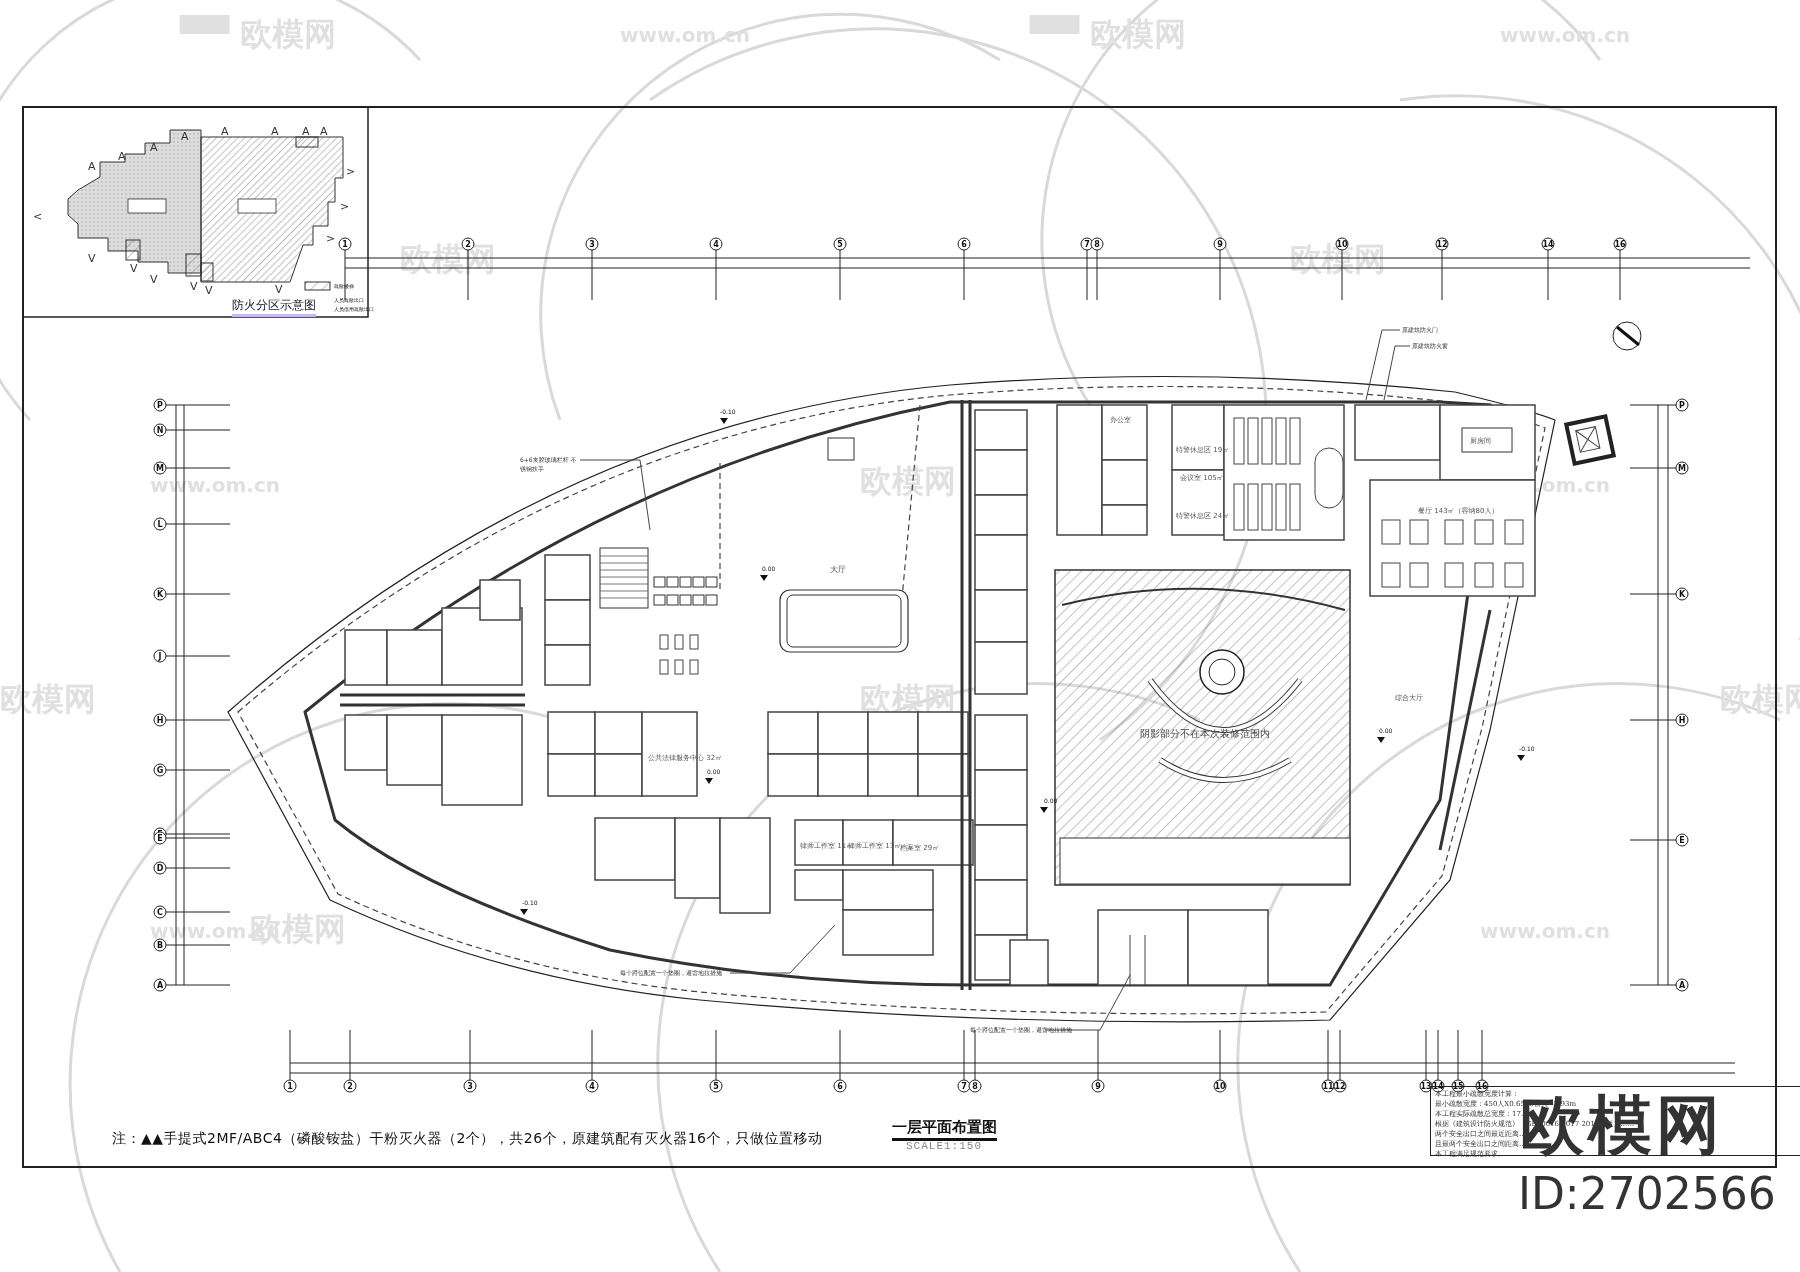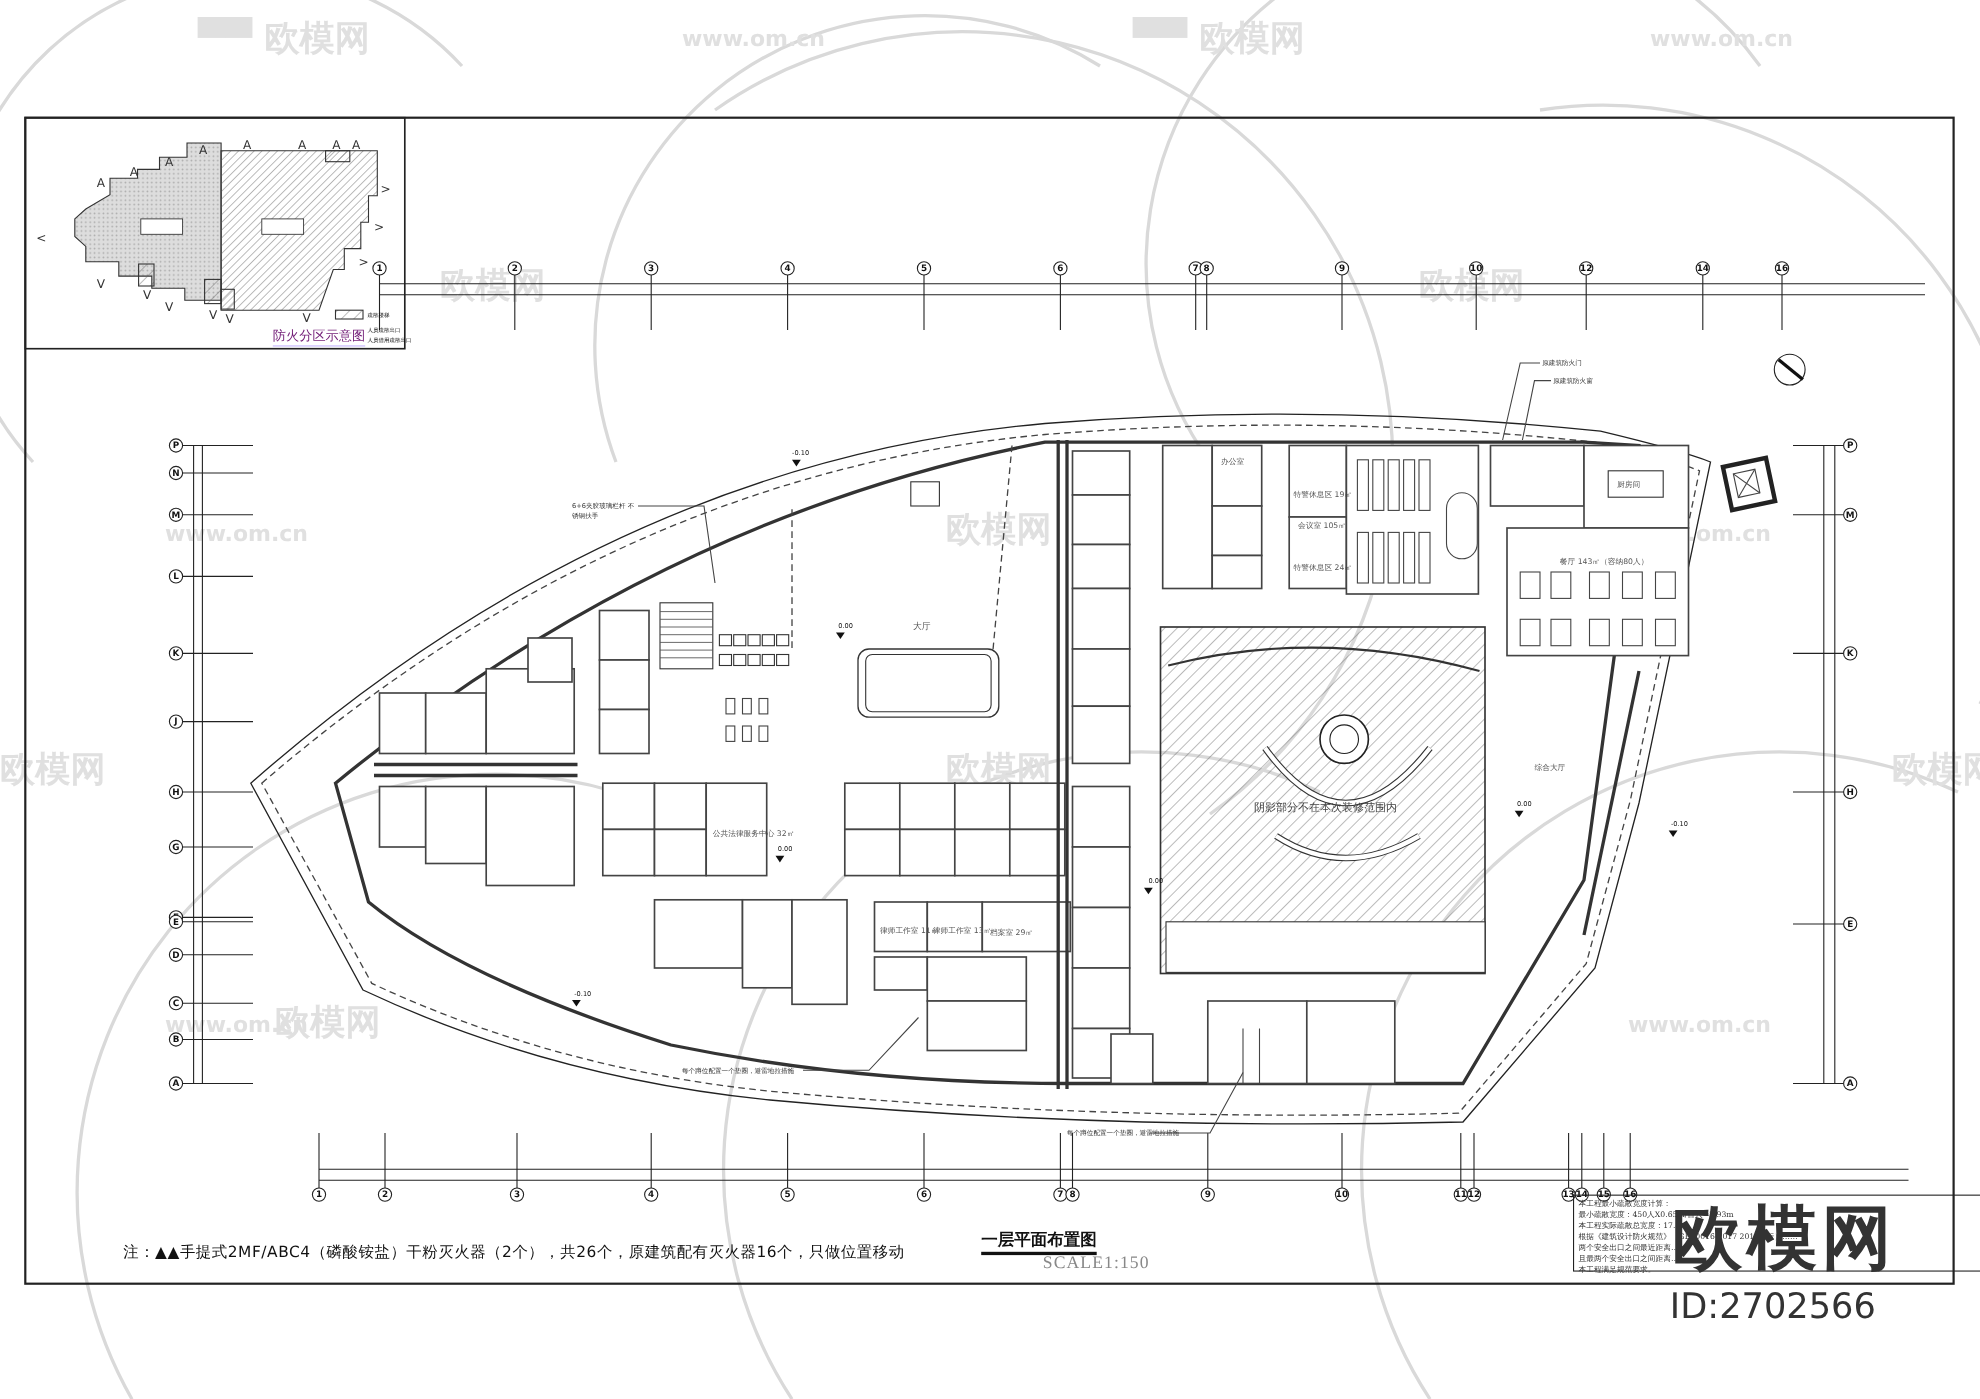--- a/index.html
+++ b/index.html
@@ -11,26 +11,26 @@
   .wall{stroke:#333;stroke-width:3;fill:none;}
   .thin{stroke:#444;stroke-width:1;fill:none;}
   .dash{stroke:#444;stroke-width:1.2;fill:none;stroke-dasharray:6 4;}
   .room{stroke:#444;stroke-width:1.5;fill:#fff;}
   .lbl{font-size:7px;fill:#555;}
   .axis{stroke:#222;stroke-width:1;}
   .bubble{fill:#fff;stroke:#222;stroke-width:1;}
   .btxt{font-size:8px;fill:#111;text-anchor:middle;dominant-baseline:central;font-weight:bold;}
   .note{position:absolute;left:112px;top:1130px;font-size:14px;color:#111;font-family:"DejaVu Sans",sans-serif;letter-spacing:0.5px;text-align:right;}
   .title{position:absolute;left:892px;top:1118px;font-size:15px;font-weight:bold;color:#111;border-bottom:3px solid #111;padding-bottom:1px;font-family:Liberation Serif, serif;}
-  .scale{position:absolute;left:948px;top:1140px;font-size:16px;color:#888;letter-spacing:1px;font-family:Liberation Serif, serif;}
-  .inset-title{position:absolute;left:248px;top:297px;font-size:12px;color:#701a75;border-bottom:1px solid #c4b5fd;font-family:"DejaVu Serif",serif;}
+  .scale{position:absolute;left:906px;top:1140px;font-size:11px;color:#888;letter-spacing:1px;font-family:Liberation Mono, monospace;}
+  .inset-title{position:absolute;left:232px;top:297px;font-size:12px;color:#0f172a;border-bottom:3px solid #c4b5fd;font-family:"DejaVu Serif",serif;}
   .legend{position:absolute;font-size:5px;color:#111;font-family:"DejaVu Sans",sans-serif;}
   .notes-box{position:absolute;left:1430px;top:1086px;width:378px;height:70px;border:1px solid #222;font-size:7px;line-height:10px;color:#333;padding:2px 4px;box-sizing:border-box;font-family:"DejaVu Serif",serif;}
   .brand{position:absolute;left:1520px;top:1082px;font-size:64px;font-weight:bold;color:#333;letter-spacing:4px;font-family:"DejaVu Sans",sans-serif;}
-  .id{position:absolute;left:1518px;top:1168px;font-size:32px;color:#333;font-family:"DejaVu Sans",sans-serif;}
+  .id{position:absolute;left:1518px;top:1168px;font-size:44px;color:#333;font-family:"DejaVu Sans",sans-serif;}
   .callout{position:absolute;font-size:6px;color:#333;font-family:"DejaVu Sans",sans-serif;white-space:nowrap;}
 </style>
 </head>
 <body>
 
 <div id="sheet">
 <svg width="1800" height="1272" viewBox="0 0 1800 1272" xmlns="http://www.w3.org/2000/svg">
 
   <g>
     <path class="wm" d="M30 420 A260 260 0 0 1 420 60"></path>

